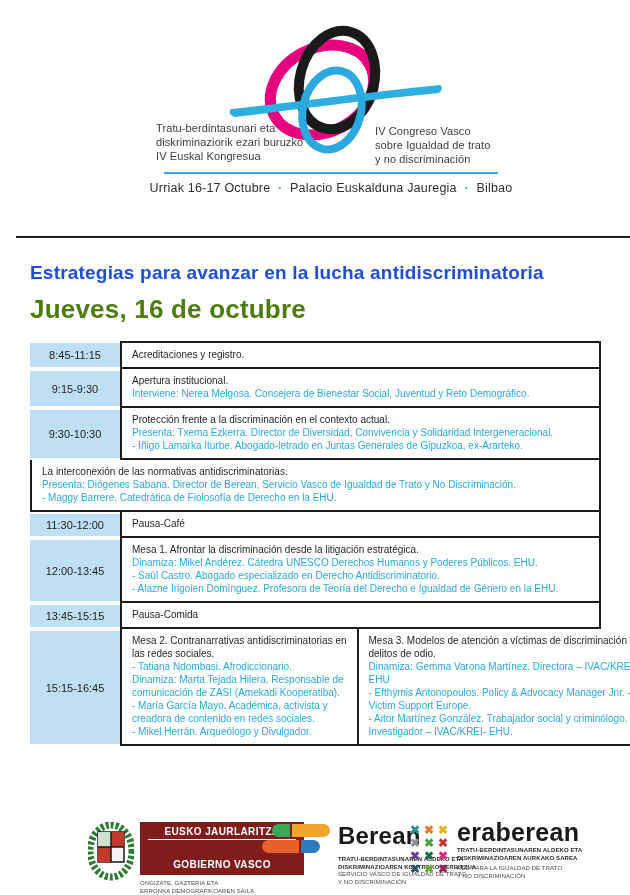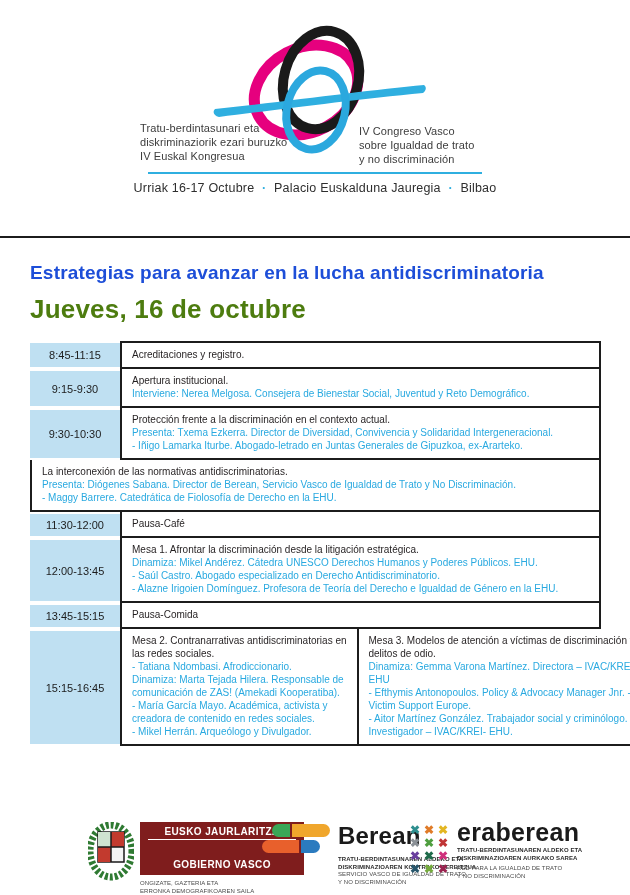--- a/index.html
+++ b/index.html
@@ -1,21 +1,21 @@
 <!DOCTYPE html>
 <html><head>
 <meta charset="utf-8">
 <style>
   html,body { margin:0; padding:0; }
   body {
     width:630px; height:895px; background:#ffffff; position:relative;
     font-family:"Liberation Sans", sans-serif; color:#231f20; overflow:hidden;
   }
   
-  .header { position:absolute; top:0; left:0; width:594px; height:238px; }
+  .header { position:absolute; top:0; left:16px; width:594px; height:238px; }
   .logo-svg { position:absolute; top:0; left:0; }
   .logo-text { position:absolute; font-size:11px; line-height:14px; color:#3c3c3c; letter-spacing:.1px; }
   .logo-text.left  { left:140px; top:121px; }
   .logo-text.right { left:359px; top:124px; }
   .cyan-rule { position:absolute; left:148px; top:172px; width:334px; height:2px; background:#2fafe0; }
   .date-line { position:absolute; top:181px; left:0; width:630px; text-align:center;
                font-size:12.5px; color:#2e2e2e; letter-spacing:.2px; }
   .date-line .dot { color:#2fafe0; font-weight:bold; padding:0 4px; }
   .black-rule { position:absolute; top:236px; left:0; width:630px; height:2px; background:#1c1c1c; }
   

